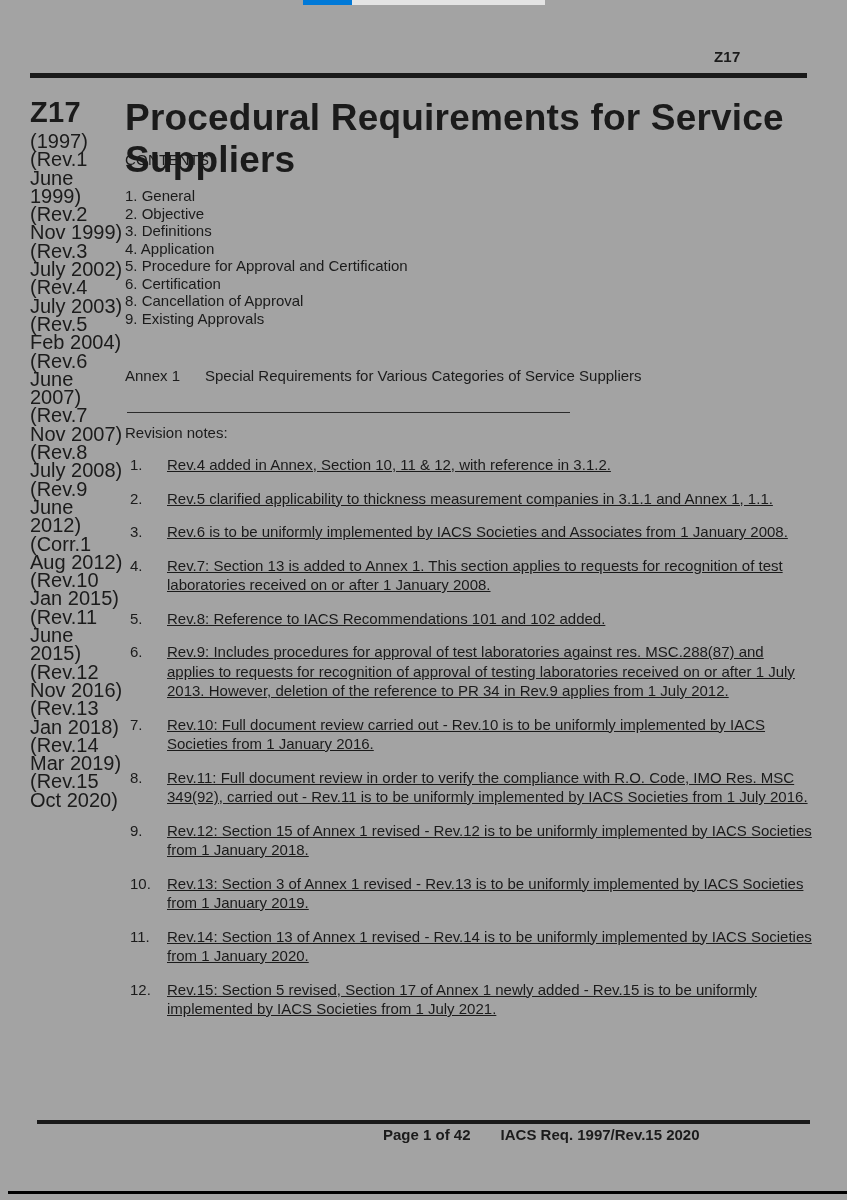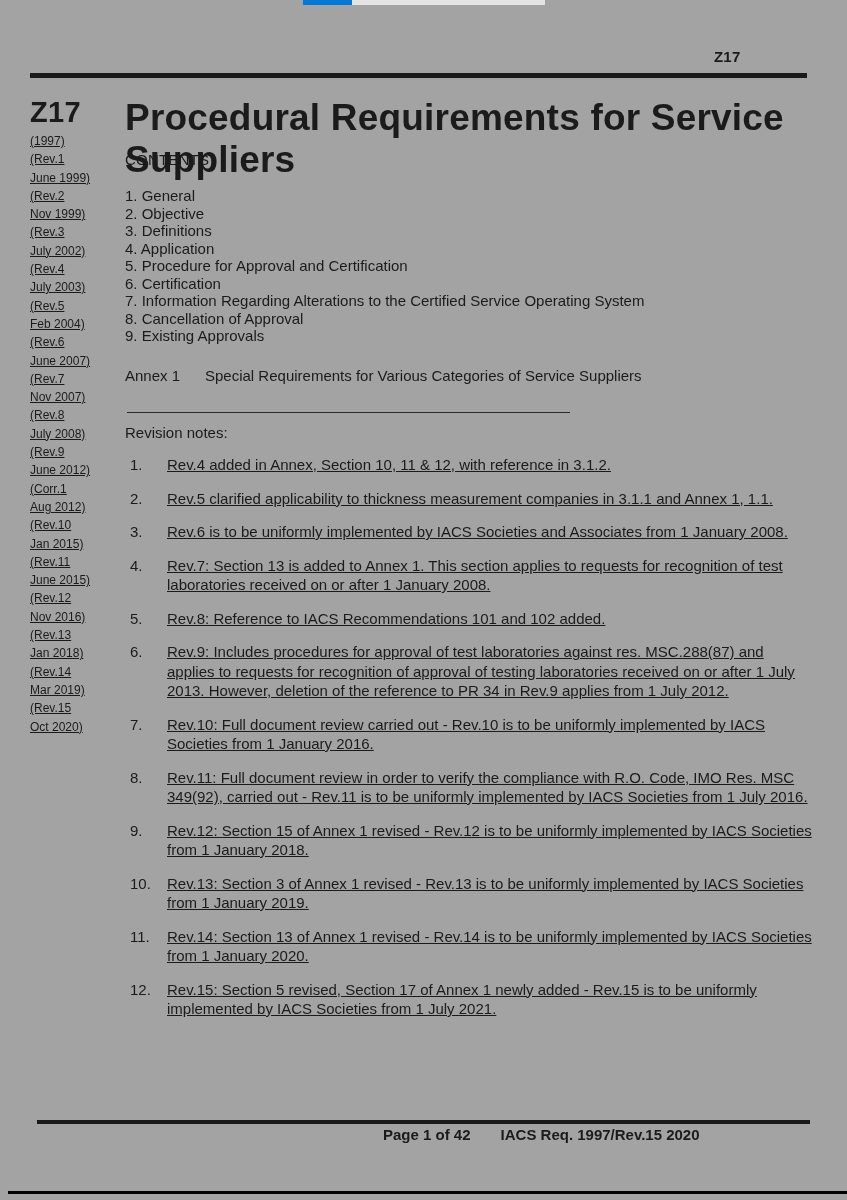--- a/index.html
+++ b/index.html
@@ -18,21 +18,21 @@
 
   
   .running-head { position: absolute; top: 48px; left: 714px; font-size: 15px; font-weight: bold; letter-spacing: 0.2px; }
   .head-rule { position: absolute; left: 30px; top: 73px; width: 777px; height: 5px; background: #1a1a1a; }
 
   
   .doc-id { position: absolute; left: 30px; top: 96px; font-size: 29px; font-weight: bold; letter-spacing: 0.3px; }
   .doc-title { position: absolute; left: 125px; top: 97px; width: 700px; font-size: 37px; font-weight: bold; letter-spacing: 0.2px; }
 
   
-  .rev-history { position: absolute; left: 30px; top: 132px; width: 100px; font-size: 12px; line-height: 18.3px; text-decoration: underline; }
+  .rev-history { position: absolute; left: 30px; top: 132px; width: 100px; font-size: 20px; line-height: 18.3px; }
 
   
   .contents-heading { position: absolute; left: 125px; top: 151px; font-size: 15px; font-weight: normal; letter-spacing: 0.2px; }
   .contents-list { position: absolute; left: 125px; top: 187px; width: 660px; font-size: 15px; line-height: 17.5px; }
 
   .annex-row { position: absolute; left: 125px; top: 367px; width: 690px; font-size: 15px; }
   .annex-label { display: inline-block; width: 80px; }
 
   .notes-rule { position: absolute; left: 127px; top: 412px; width: 443px; height: 1px; background: #2a2a2a; }
   .notes-heading { position: absolute; left: 125px; top: 424px; font-size: 15px; }
@@ -101,21 +101,20 @@
     </div>
 
   <div class="contents-heading">CONTENTS</div>
   <div class="contents-list">
       <div>1. General</div>
       <div>2. Objective</div>
       <div>3. Definitions</div>
       <div>4. Application</div>
       <div>5. Procedure for Approval and Certification</div>
       <div>6. Certification</div>
-      <div>7. Information Regarding Alterations to the Certified Service Operating System</div>
       <div>8. Cancellation of Approval</div>
       <div>9. Existing Approvals</div>
     </div>
 
   <div class="annex-row">
     <span class="annex-label">Annex 1</span><span>Special Requirements for Various Categories of Service Suppliers</span>
   </div>
 
   <div class="notes-rule"></div>
   <div class="notes-heading">Revision notes:</div>

